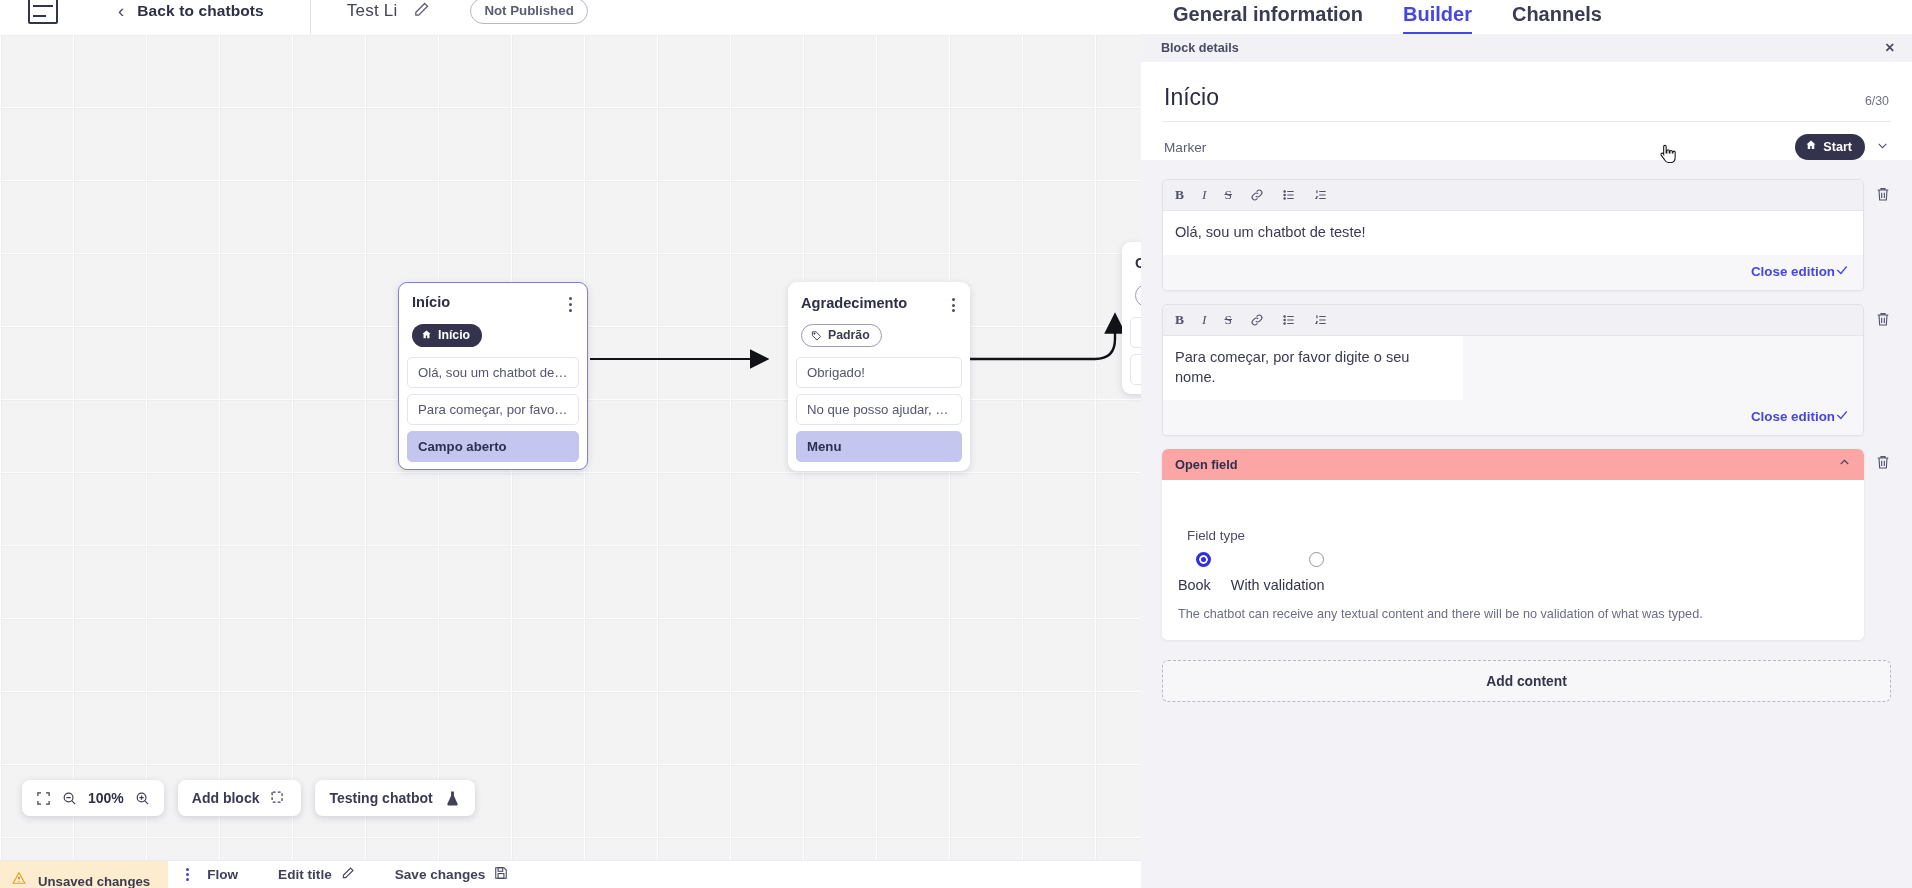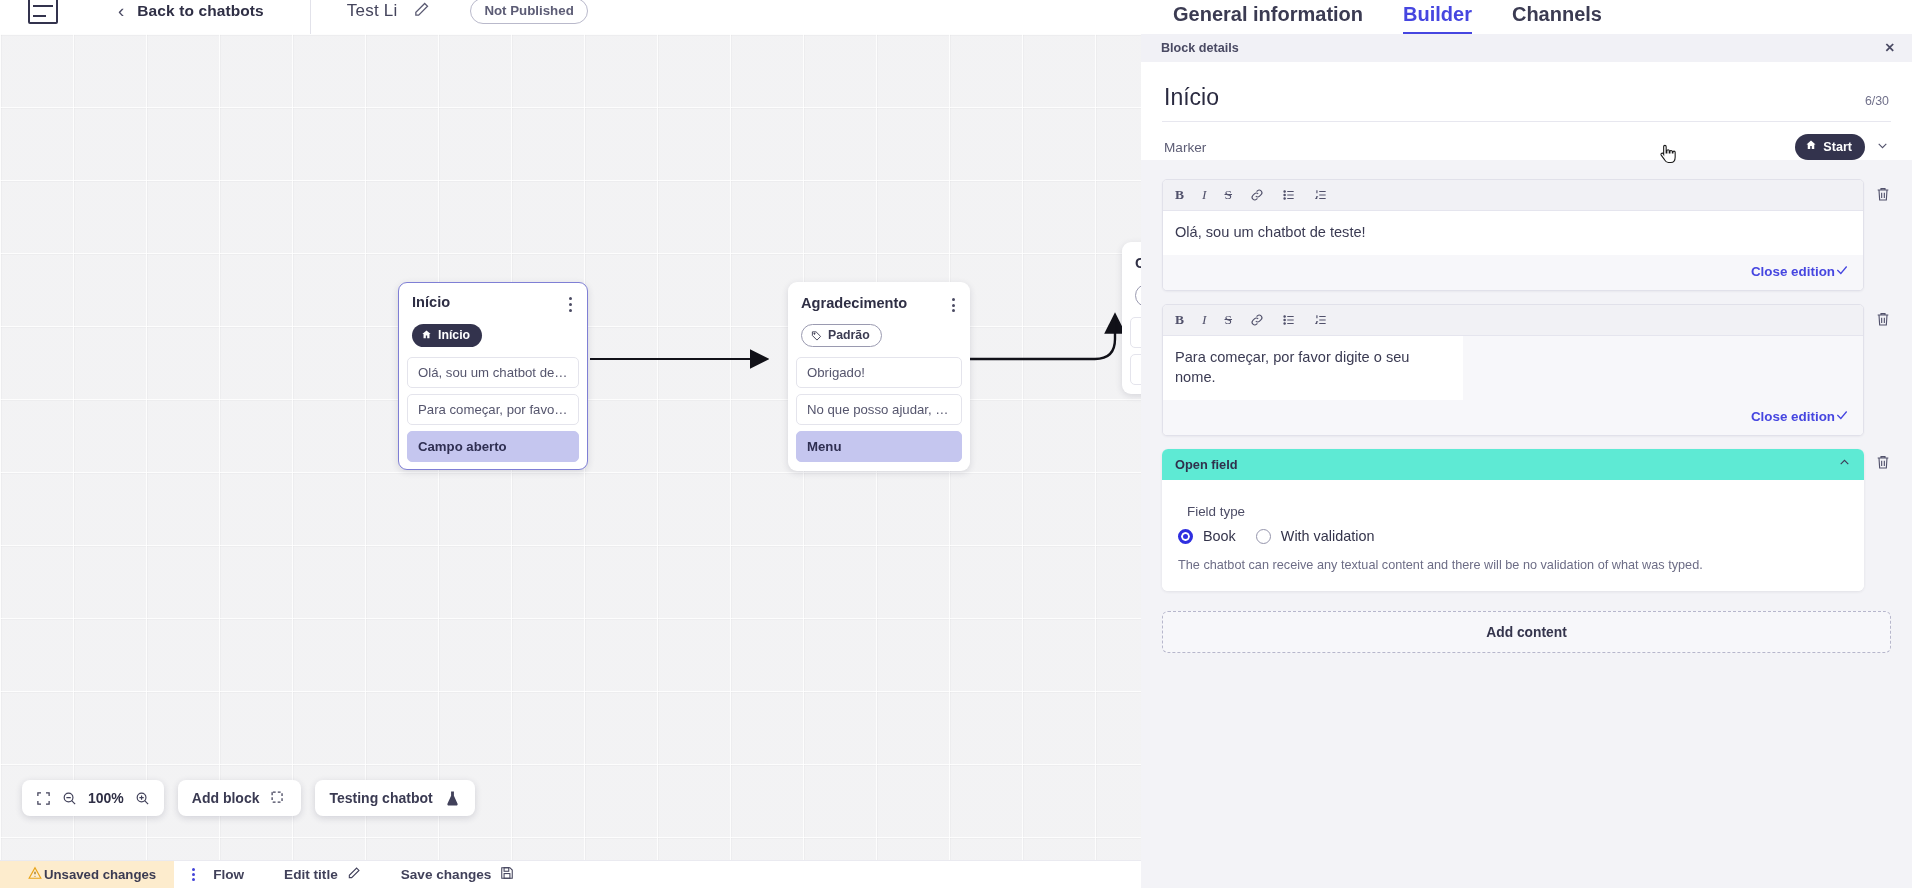--- a/index.html
+++ b/index.html
@@ -119,22 +119,22 @@
   .zoom-pct { font-size: 14px; color: #2f2f45; font-weight: 700; }
   .ic { color: #41415a; display: inline-flex; align-items: center; }
 
   
   .statusbar {
     position: absolute; left: 0; bottom: 0; width: 1561px; height: 28px;
     display: flex; align-items: center; background: #ffffff;
     border-top: 1px solid #eaeaf0; z-index: 25;
   }
   .unsaved {
-    background: #fdeccd; height: 28px; display: flex; align-items: center;
-    gap: 2px; padding: 0 18px 0 28px;
+    background: #fdeccd; height: 28px; display: flex; align-items: flex-end;
+    gap: 12px; padding: 0 18px 0 12px;
   }
   .unsaved-label { font-size: 13.2px; font-weight: 700; color: #3b3b52; }
   .sb-kebab { display: flex; flex-direction: column; gap: 2.4px; margin: 0 18px; }
   .sb-kebab i { width: 3px; height: 3px; border-radius: 50%; background: #4444d8; display: block; }
   .sb-item { font-size: 13.6px; font-weight: 700; color: #41415a; display: flex; align-items: center; gap: 9px; }
   .sb-gap { width: 40px; }
 
   
   .panel {
     position: absolute; top: 0; right: 0; width: 771px; height: 888px;
@@ -219,29 +219,29 @@
   }
   .close-ed { font-size: 13.4px; color: #4646e0; font-weight: 700; cursor: pointer; }
   .check { color: #4646e0; font-size: 13px; }
   .trash { color: #52526c; padding-top: 7px; cursor: pointer; }
 
   .openfield {
     flex: 1; border-radius: 6px; overflow: hidden;
     box-shadow: 0 1px 3px rgba(40,40,70,.09); background: #fff;
   }
   .of-head {
-    background: #5eead4; display: flex; align-items: center;
+    background: #fca5a5; display: flex; align-items: center;
     justify-content: space-between; padding: 7px 13px 8px;
   }
   .of-title { font-size: 12.8px; font-weight: 700; color: #30304c; }
   .of-chev { color: #3b3b58; font-size: 12px; }
-  .of-body { padding: 24px 16px 16px; background: #fff; }
+  .of-body { padding: 24px 16px 16px; background: #fff; margin-top: 24px; }
   .of-ftlabel { font-size: 13.4px; color: #4d4d66; margin-left: 9px; }
   .radios { display: flex; align-items: center; gap: 20px; margin-top: 9px; }
-  .radio-wrap { display: flex; align-items: flex-end; gap: 10px; cursor: pointer; }
+  .radio-wrap { display: flex; align-items: flex-end; gap: 10px; cursor: pointer; flex-direction: column; }
   .radio {
     width: 15px; height: 15px; border-radius: 50%;
     border: 1.6px solid #9595ac; background: #fff;
   }
   .radio.on { border: 3.5px solid #2f2fe0; background: #2f2fe0; box-shadow: inset 0 0 0 2px #fff; }
   .radio-label { font-size: 14.4px; color: #33334a; }
   .of-help { margin-top: 12px; font-size: 12.7px; color: #6d6d86; line-height: 1.52; }
 
   .add-content {
     margin-top: 20px; border: 1.6px dashed #b7b7cc; border-radius: 6px;

